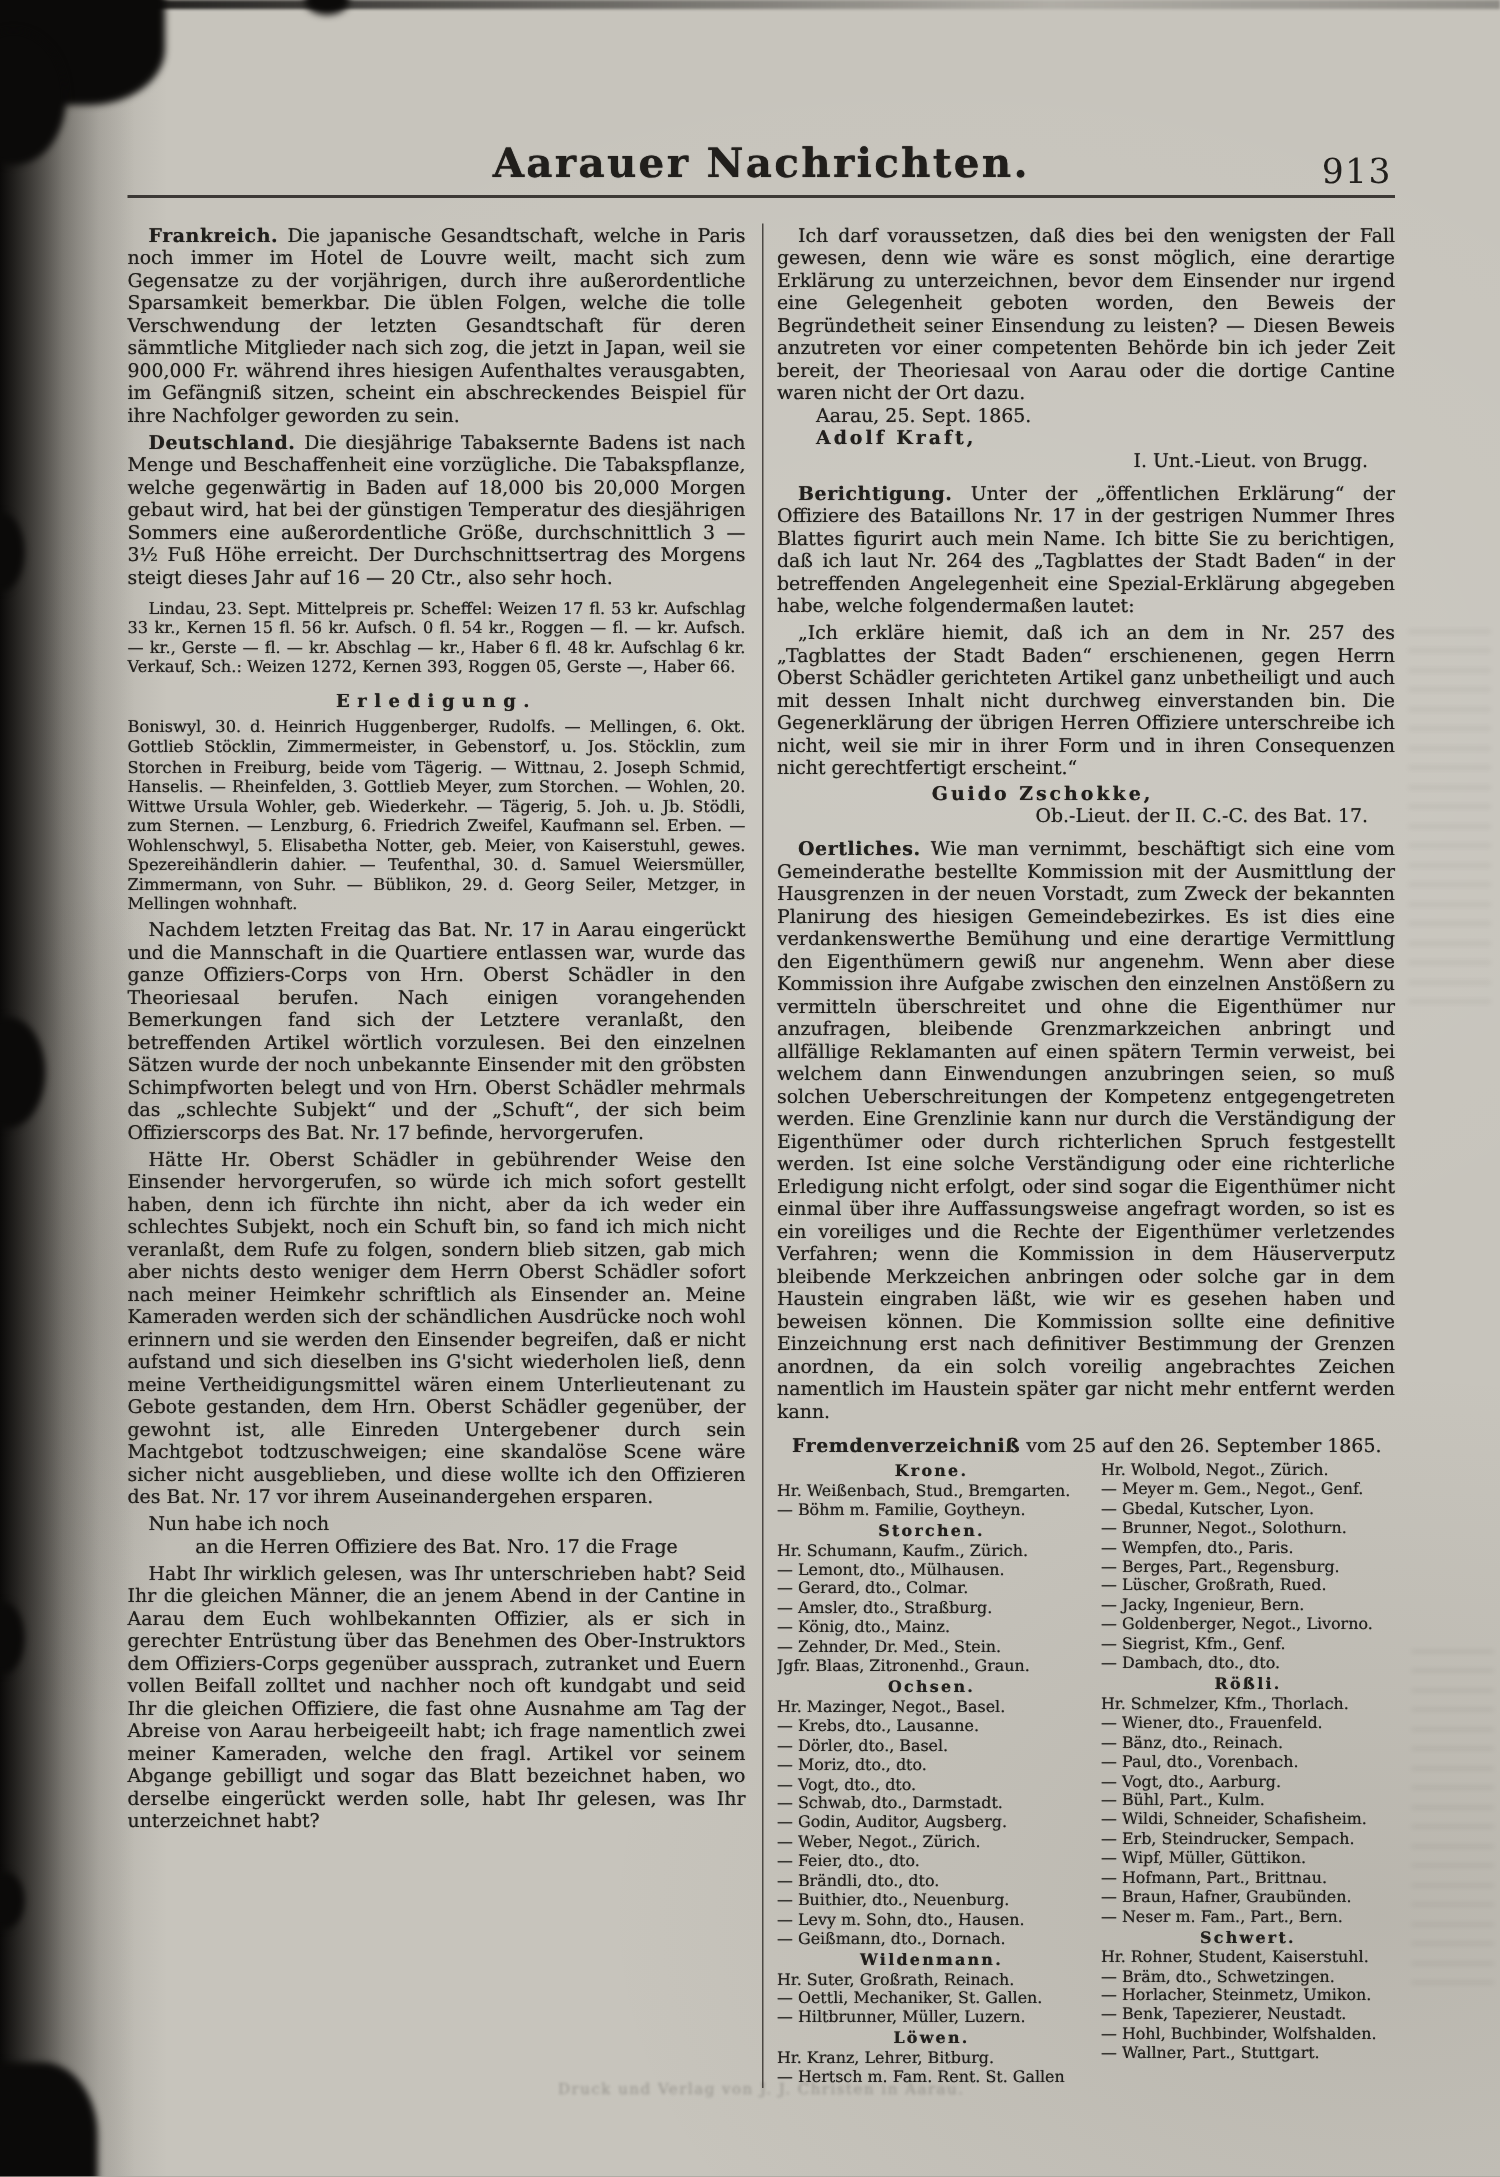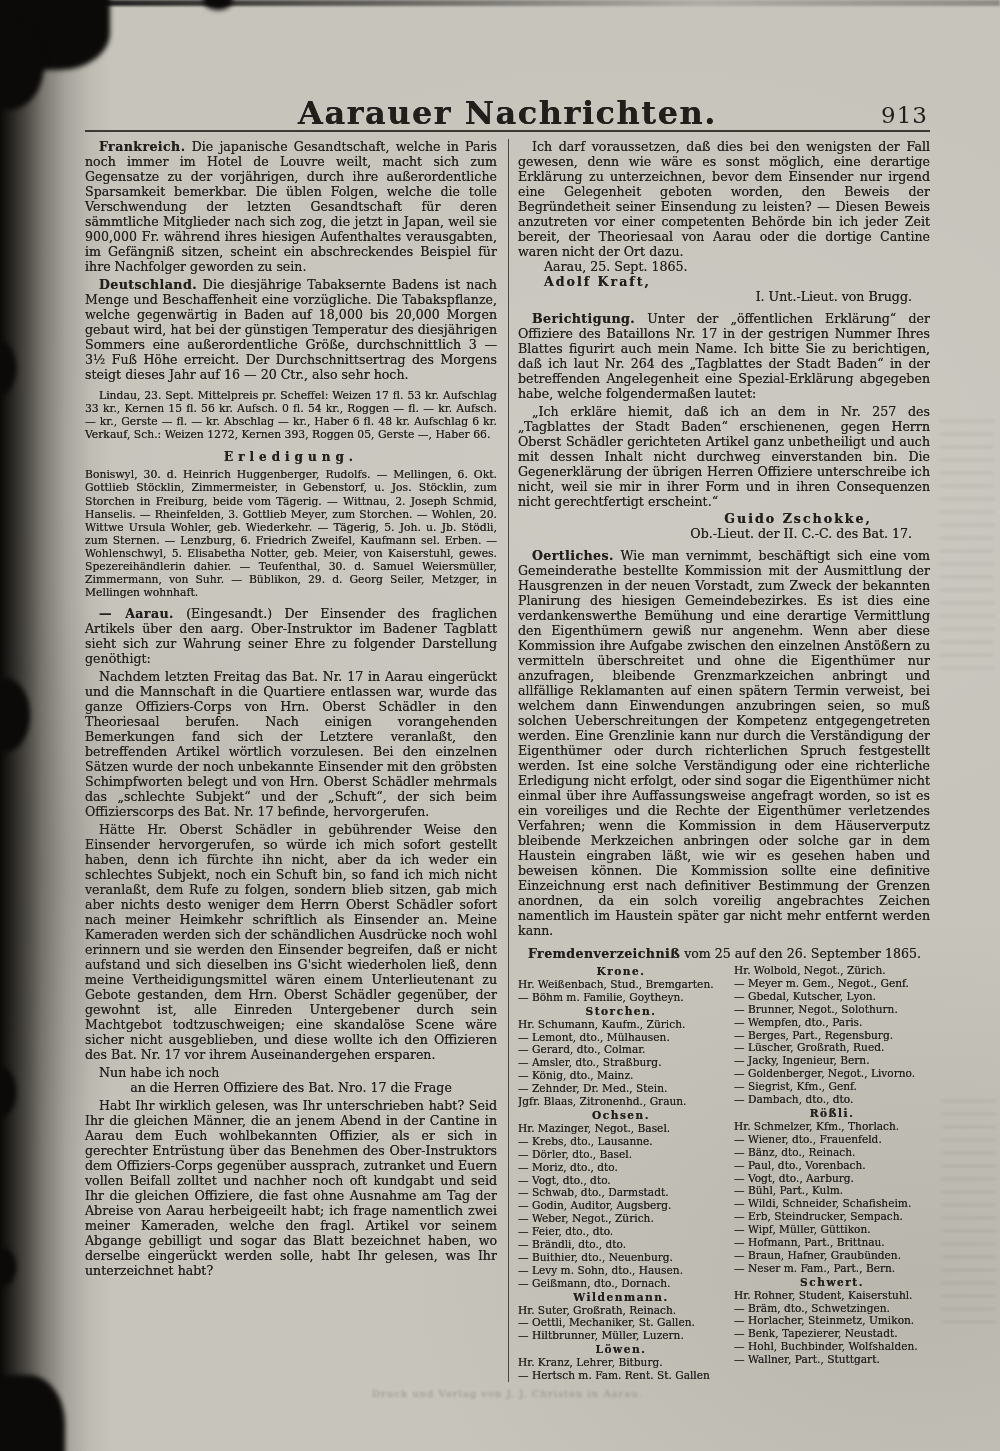--- a/index.html
+++ b/index.html
@@ -31,48 +31,48 @@
   .blob.b3 { left:-12px; top:1068px; width:28px; height:48px; }
   .blob.b4 { left:-10px; top:1248px; width:26px; height:38px; }
   .blob.bl { left:-40px; top:1375px; width:105px; height:140px; border-radius:35%; }
   .bleed { position:absolute; width:55px; opacity:0.10; filter:blur(1.6px);
     background:repeating-linear-gradient(180deg,#45413a 0 2px, transparent 2px 13px); }
   .bleed.r1 { right:6px; top:420px; height:260px; }
   .bleed.r2 { right:4px; top:1100px; height:230px; }
 
   
   .masthead { position:absolute; top:94px; left:85px; width:845px; text-align:center; }
-  .masthead h1 { font-size:32px; font-weight:bold; letter-spacing:1.5px;
+  .masthead h1 { font-size:27px; font-weight:bold; letter-spacing:1.5px;
     text-shadow:0 0 0.6px rgba(25,22,20,0.9); }
   .pagenum { position:absolute; top:102px; right:72px; font-size:23px; letter-spacing:1px; }
   .headrule { position:absolute; top:130px; left:85px; width:845px; height:2px;
     background:rgba(36,33,30,0.85); }
 
   
-  .columns { position:absolute; top:139px; left:85px; width:845px; display:flex; }
+  .columns { position:absolute; top:149px; left:85px; width:845px; display:flex; }
   .col { width:412px; text-align:justify; font-size:12.6px; line-height:15px;
     text-shadow:0 0 0.5px rgba(32,29,26,0.75); hyphens:auto; }
   .divider { width:1px; background:rgba(42,39,35,0.8); margin:0 9px 0 11px; min-height:1215px; }
 
   .lead { font-weight:bold; letter-spacing:0.4px; }
   .para { text-indent:14px; }
   .gap-t { margin-top:7px; }
   .gap-s { margin-top:3px; }
   .small { font-size:10.8px; line-height:13.1px; }
   .fert-head { text-align:center; letter-spacing:5px; font-size:12px; margin-top:9px;
     font-weight:bold; text-indent:0; }
 
   .frage1 { text-indent:14px; margin-top:3px; text-align:left; }
   .frage2 { text-align:center; }
   .frage3 { text-align:left; }
 
   .sigrow { display:flex; justify-content:space-between; padding:0 46px 0 26px;flex-direction:column; }
   .sigrow .signame { letter-spacing:2px; font-weight:bold; }
   .sigline { text-align:right; padding-right:18px; }
-  .sigline2 { text-align:right; padding-right:58px; letter-spacing:2px; font-weight:bold; margin-top:2px; }
+  .sigline2 { text-align:center; padding-right:58px; letter-spacing:2px; font-weight:bold; margin-top:2px; }
 
   
   .fv-head { margin-top:8px; text-indent:10px; }
   .fv { display:flex; margin-top:3px; }
   .fv-col { width:50%; font-size:10.6px; line-height:12.9px; text-align:left; }
   .fv-col + .fv-col { padding-left:10px; }
   .fv-h { text-align:center; font-weight:bold; letter-spacing:1.5px; margin-top:1px; }
   .fv-e { white-space:nowrap; overflow:hidden; }
 
   .imprint { position:absolute; top:1388px; left:85px; width:845px; text-align:center;
@@ -107,21 +107,20 @@
     <div class="col">
       <p class="para"><span class="lead">Frankreich.</span> <span>Die japanische Gesandtschaft, welche in Paris noch immer im Hotel de Louvre weilt, macht sich zum Gegensatze zu der vorjährigen, durch ihre außerordentliche Sparsamkeit bemerkbar. Die üblen Folgen, welche die tolle Verschwendung der letzten Gesandtschaft für deren sämmtliche Mitglieder nach sich zog, die jetzt in Japan, weil sie 900,000 Fr. während ihres hiesigen Aufenthaltes verausgabten, im Gefängniß sitzen, scheint ein abschreckendes Beispiel für ihre Nachfolger geworden zu sein.</span></p>
 
       <p class="para gap-s"><span class="lead">Deutschland.</span> <span>Die diesjährige Tabaksernte Badens ist nach Menge und Beschaffenheit eine vorzügliche. Die Tabakspflanze, welche gegenwärtig in Baden auf 18,000 bis 20,000 Morgen gebaut wird, hat bei der günstigen Temperatur des diesjährigen Sommers eine außerordentliche Größe, durchschnittlich 3 — 3½ Fuß Höhe erreicht. Der Durchschnittsertrag des Morgens steigt dieses Jahr auf 16 — 20 Ctr., also sehr hoch.</span></p>
 
       <p class="para small gap-t">Lindau, 23. Sept. Mittelpreis pr. Scheffel: Weizen 17 fl. 53 kr. Aufschlag 33 kr., Kernen 15 fl. 56 kr. Aufsch. 0 fl. 54 kr., Roggen — fl. — kr. Aufsch. — kr., Gerste — fl. — kr. Abschlag — kr., Haber 6 fl. 48 kr. Aufschlag 6 kr. Verkauf, Sch.: Weizen 1272, Kernen 393, Roggen 05, Gerste —, Haber 66.</p>
 
       <p class="fert-head">Erledigung.</p>
       <p class="small gap-s">Boniswyl, 30. d. Heinrich Huggenberger, Rudolfs. — Mellingen, 6. Okt. Gottlieb Stöcklin, Zimmermeister, in Gebenstorf, u. Jos. Stöcklin, zum Storchen in Freiburg, beide vom Tägerig. — Wittnau, 2. Joseph Schmid, Hanselis. — Rheinfelden, 3. Gottlieb Meyer, zum Storchen. — Wohlen, 20. Wittwe Ursula Wohler, geb. Wiederkehr. — Tägerig, 5. Joh. u. Jb. Stödli, zum Sternen. — Lenzburg, 6. Friedrich Zweifel, Kaufmann sel. Erben. — Wohlenschwyl, 5. Elisabetha Notter, geb. Meier, von Kaiserstuhl, gewes. Spezereihändlerin dahier. — Teufenthal, 30. d. Samuel Weiersmüller, Zimmermann, von Suhr. — Büblikon, 29. d. Georg Seiler, Metzger, in Mellingen wohnhaft.</p>
 
-      <p class="para gap-t"><span class="lead">— Aarau.</span> <span>(Eingesandt.) Der Einsender des fraglichen Artikels über den aarg. Ober-Instruktor im Badener Tagblatt sieht sich zur Wahrung seiner Ehre zu folgender Darstellung genöthigt:</span></p>
 
       <p class="para gap-s">Nachdem letzten Freitag das Bat. Nr. 17 in Aarau eingerückt und die Mannschaft in die Quartiere entlassen war, wurde das ganze Offiziers-Corps von Hrn. Oberst Schädler in den Theoriesaal berufen. Nach einigen vorangehenden Bemerkungen fand sich der Letztere veranlaßt, den betreffenden Artikel wörtlich vorzulesen. Bei den einzelnen Sätzen wurde der noch unbekannte Einsender mit den gröbsten Schimpfworten belegt und von Hrn. Oberst Schädler mehrmals das „schlechte Subjekt“ und der „Schuft“, der sich beim Offizierscorps des Bat. Nr. 17 befinde, hervorgerufen.</p>
       <p class="para gap-s">Hätte Hr. Oberst Schädler in gebührender Weise den Einsender hervorgerufen, so würde ich mich sofort gestellt haben, denn ich fürchte ihn nicht, aber da ich weder ein schlechtes Subjekt, noch ein Schuft bin, so fand ich mich nicht veranlaßt, dem Rufe zu folgen, sondern blieb sitzen, gab mich aber nichts desto weniger dem Herrn Oberst Schädler sofort nach meiner Heimkehr schriftlich als Einsender an. Meine Kameraden werden sich der schändlichen Ausdrücke noch wohl erinnern und sie werden den Einsender begreifen, daß er nicht aufstand und sich dieselben ins G'sicht wiederholen ließ, denn meine Vertheidigungsmittel wären einem Unterlieutenant zu Gebote gestanden, dem Hrn. Oberst Schädler gegenüber, der gewohnt ist, alle Einreden Untergebener durch sein Machtgebot todtzuschweigen; eine skandalöse Scene wäre sicher nicht ausgeblieben, und diese wollte ich den Offizieren des Bat. Nr. 17 vor ihrem Auseinandergehen ersparen.</p>
 
       <p class="frage1">Nun habe ich noch</p>
       <p class="frage2">an die Herren Offiziere des Bat. Nro. 17 die Frage</p>
 
       <p class="para gap-s">Habt Ihr wirklich gelesen, was Ihr unterschrieben habt? Seid Ihr die gleichen Männer, die an jenem Abend in der Cantine in Aarau dem Euch wohlbekannten Offizier, als er sich in gerechter Entrüstung über das Benehmen des Ober-Instruktors dem Offiziers-Corps gegenüber aussprach, zutranket und Euern vollen Beifall zolltet und nachher noch oft kundgabt und seid Ihr die gleichen Offiziere, die fast ohne Ausnahme am Tag der Abreise von Aarau herbeigeeilt habt; ich frage namentlich zwei meiner Kameraden, welche den fragl. Artikel vor seinem Abgange gebilligt und sogar das Blatt bezeichnet haben, wo derselbe eingerückt werden solle, habt Ihr gelesen, was Ihr unterzeichnet habt?</p>
     </div>
 

